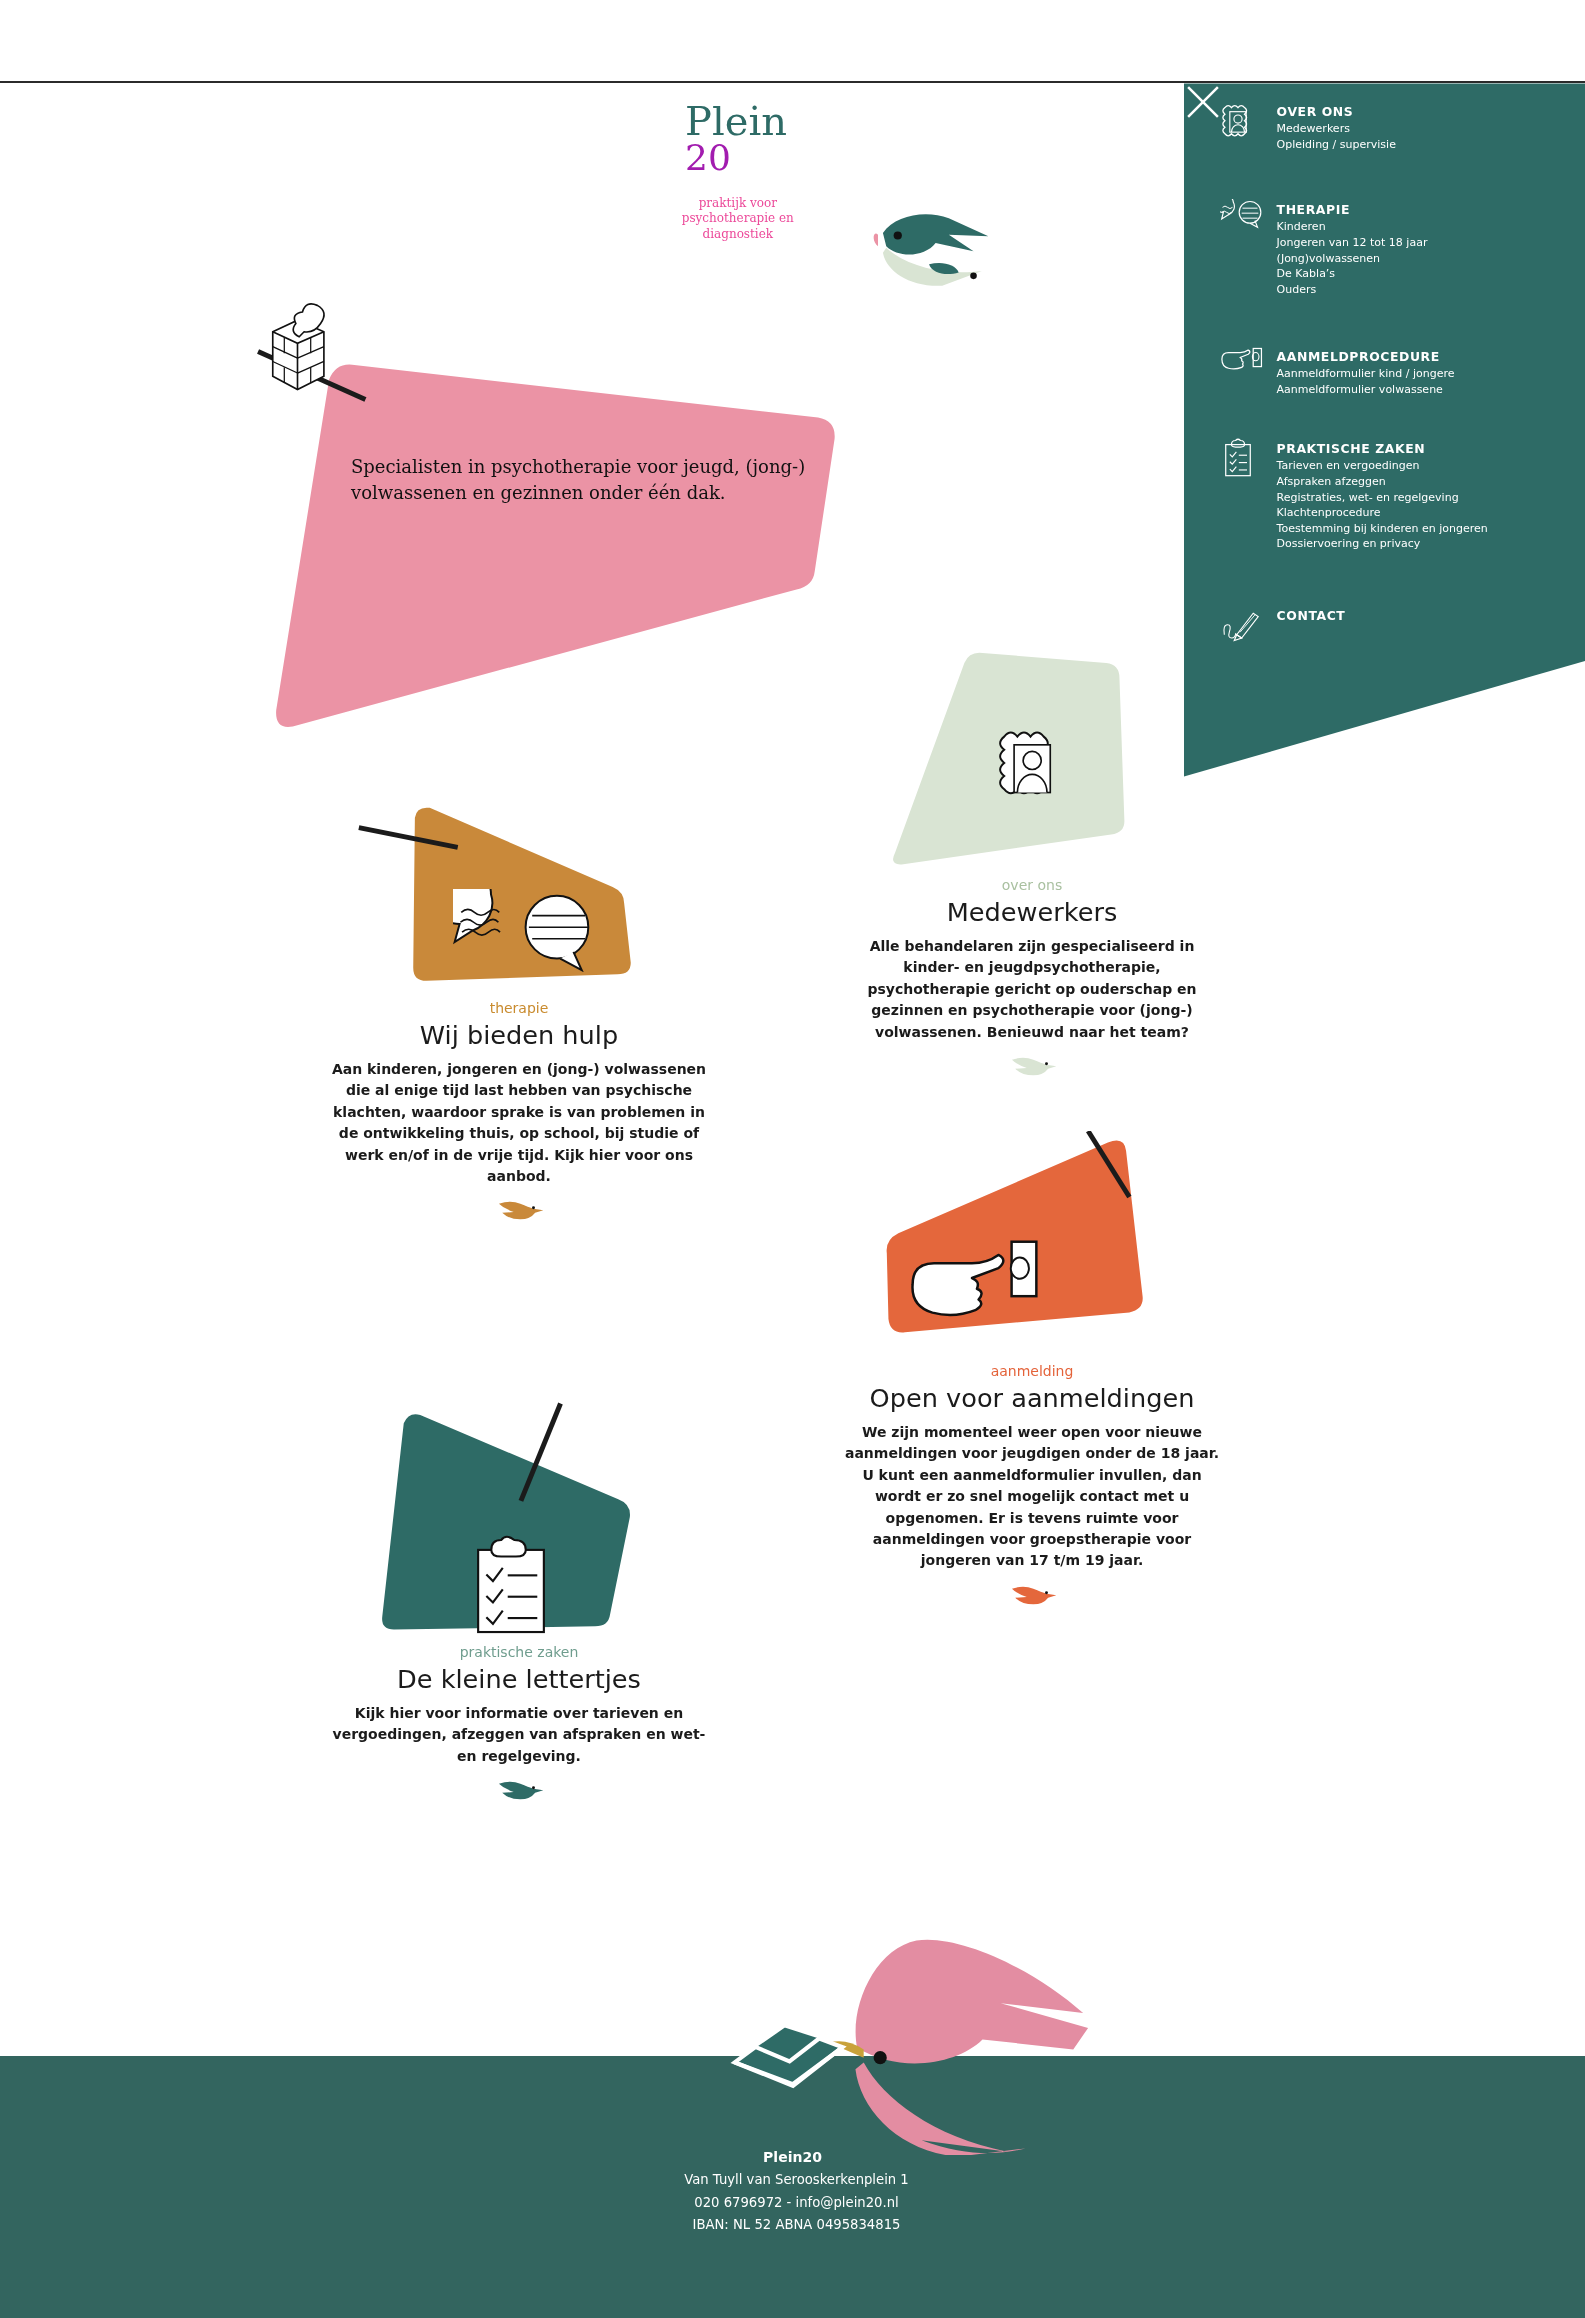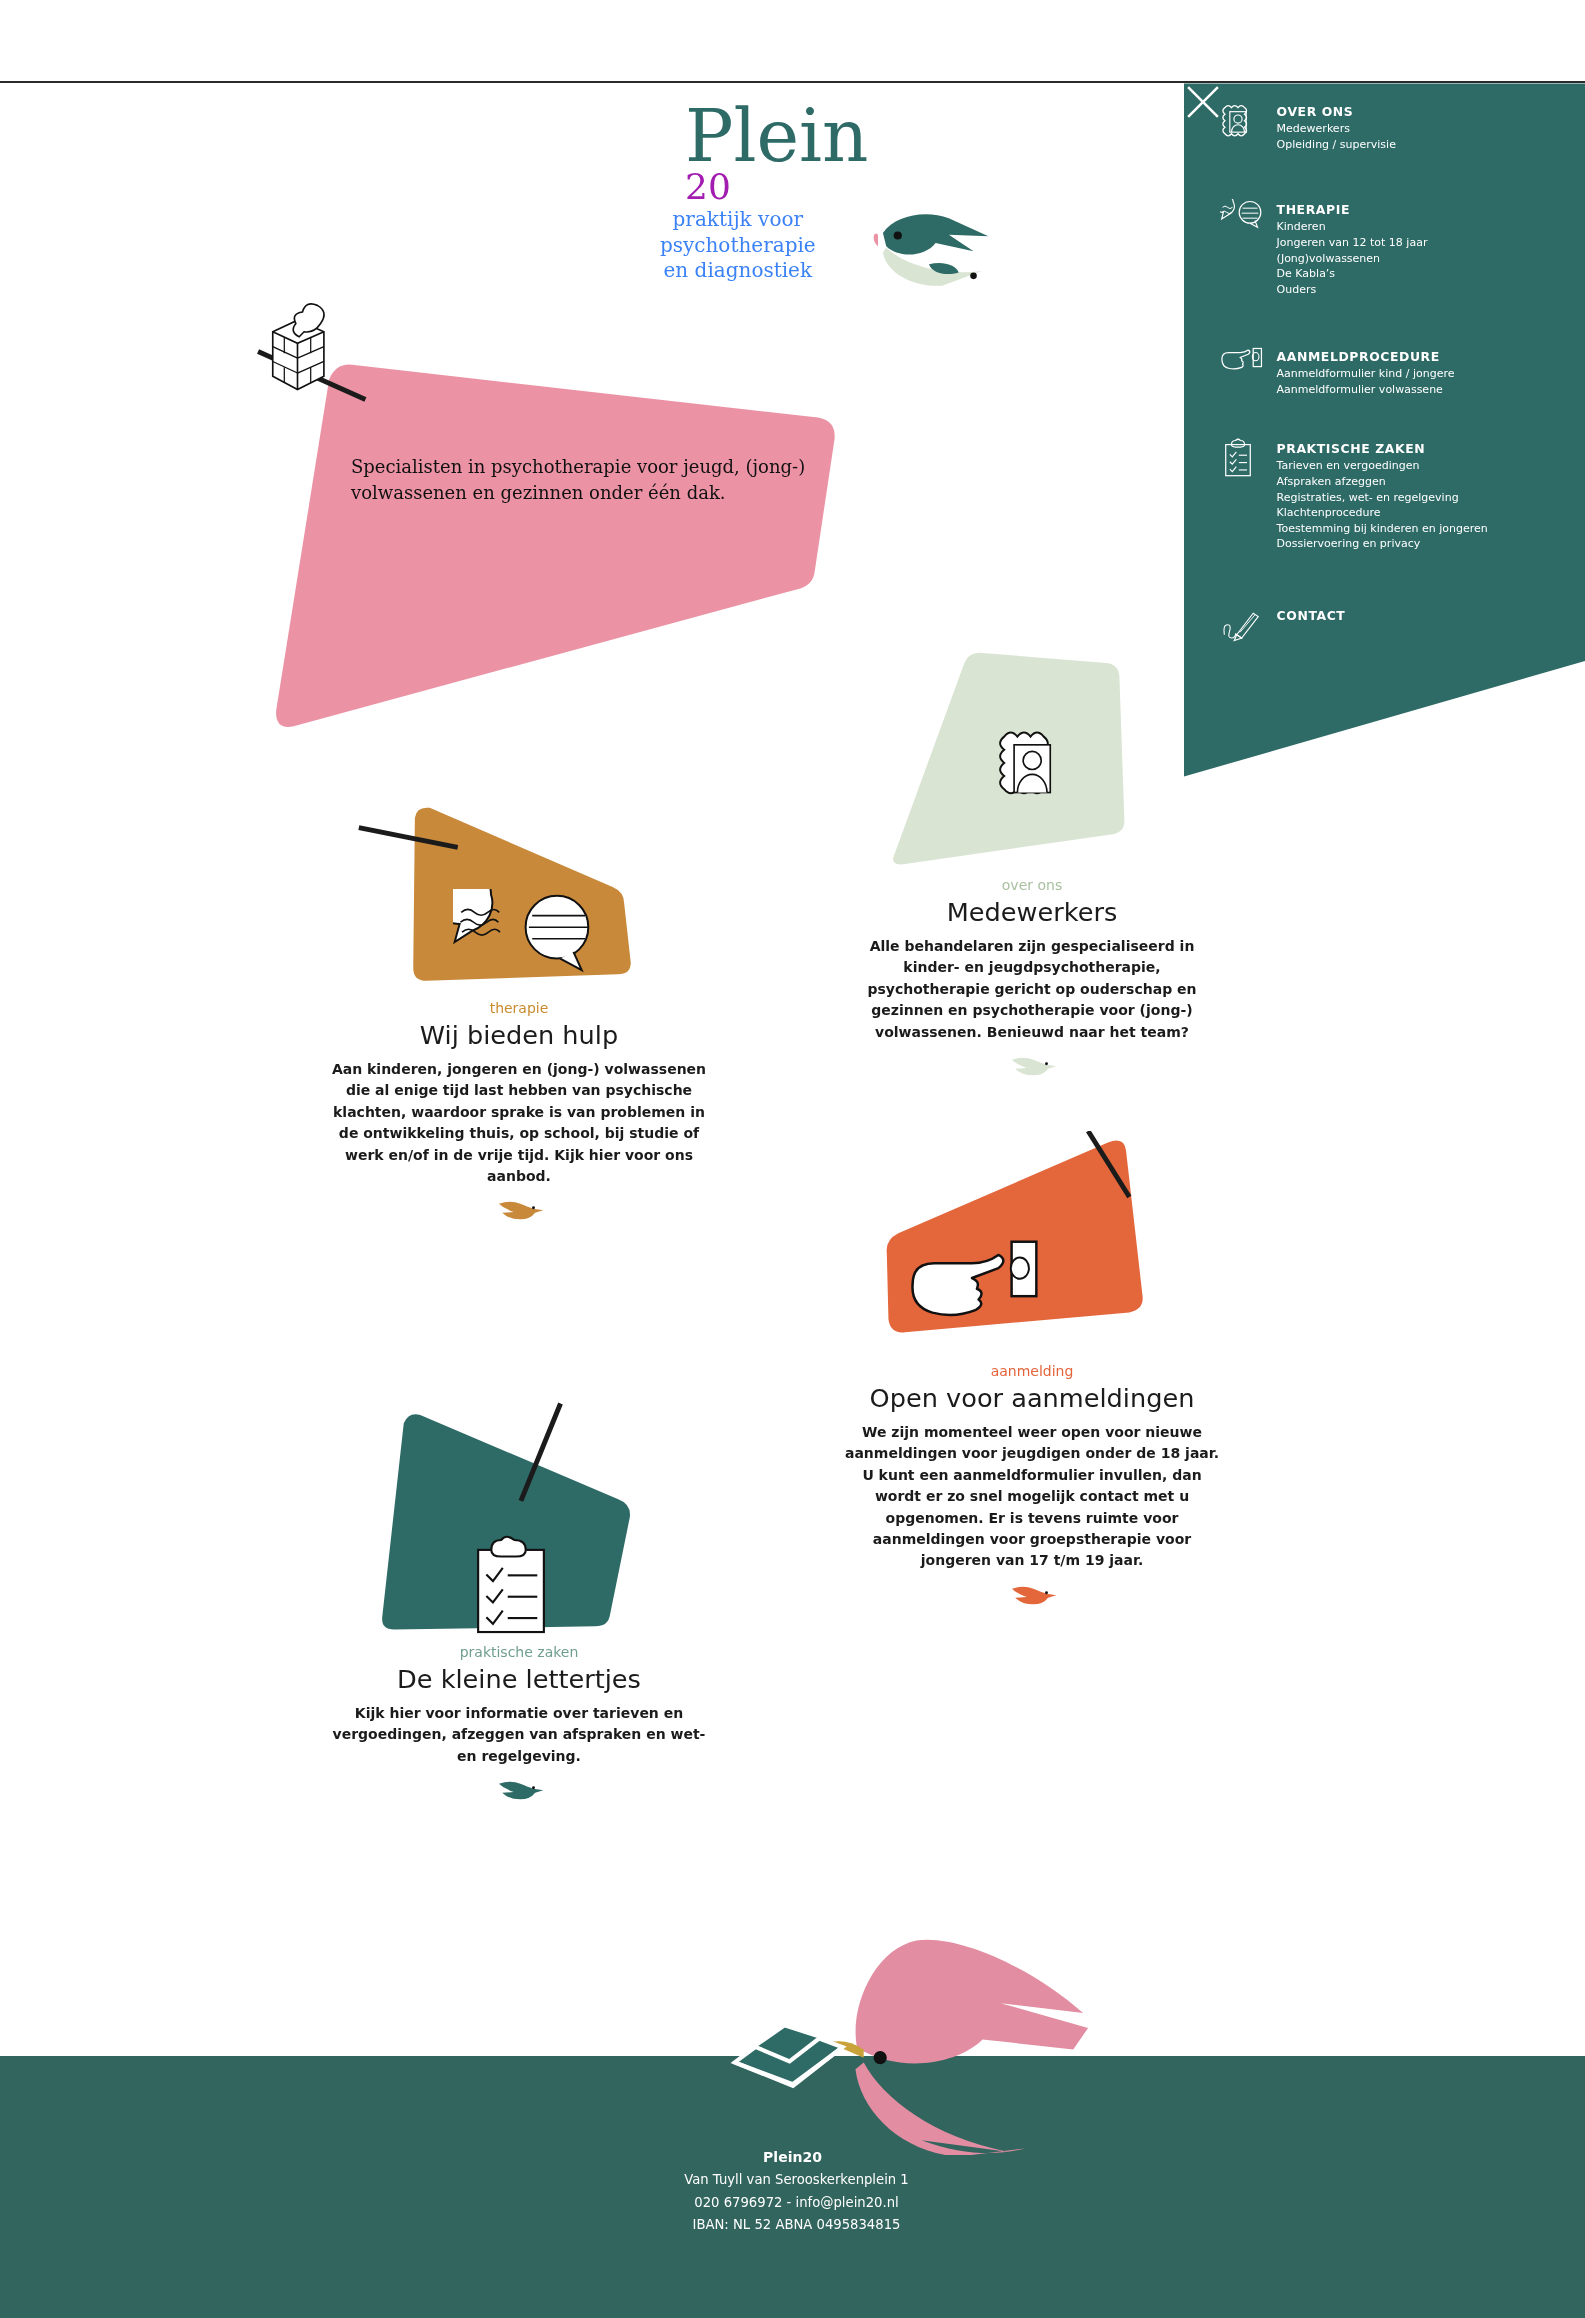--- a/index.html
+++ b/index.html
@@ -31,41 +31,41 @@
 
   
   .logo-wrap {
     position: absolute;
     left: 652px; top: 103px;
     width: 272px; height: 198px;
     text-align: left;
   }
   .logo-plein {
     font-family: "DejaVu Serif", "Liberation Serif", serif;
-    font-size: 72px;
+    font-size: 40px;
     line-height: 0.92;
     color: #2e6b66;
     letter-spacing: 0px;
     padding-left: 33px;
   }
   .logo-20 {
     font-family: "DejaVu Serif", "Liberation Serif", serif;
     font-size: 36px;
     line-height: 1.0;
     color: #a21caf;
     padding-left: 33px;
   }
   .logo-tag {
     font-family: "DejaVu Serif", "Liberation Serif", serif;
-    font-size: 20px;
+    font-size: 12px;
     line-height: 1.28;
-    color: #3b82f6;
+    color: #ec4899;
     text-align: center;
     width: 165px;
-    margin-top: 2px;
+    margin-top: 20px;
     padding-left: 6.6px;
   }
 
   .logo-bird { position: absolute; left: 198px; top: 97px; }
 
   
   .nav-panel {
     position: absolute;
     left: 1184px; top: 83px;
     width: 401px; height: 694px;

